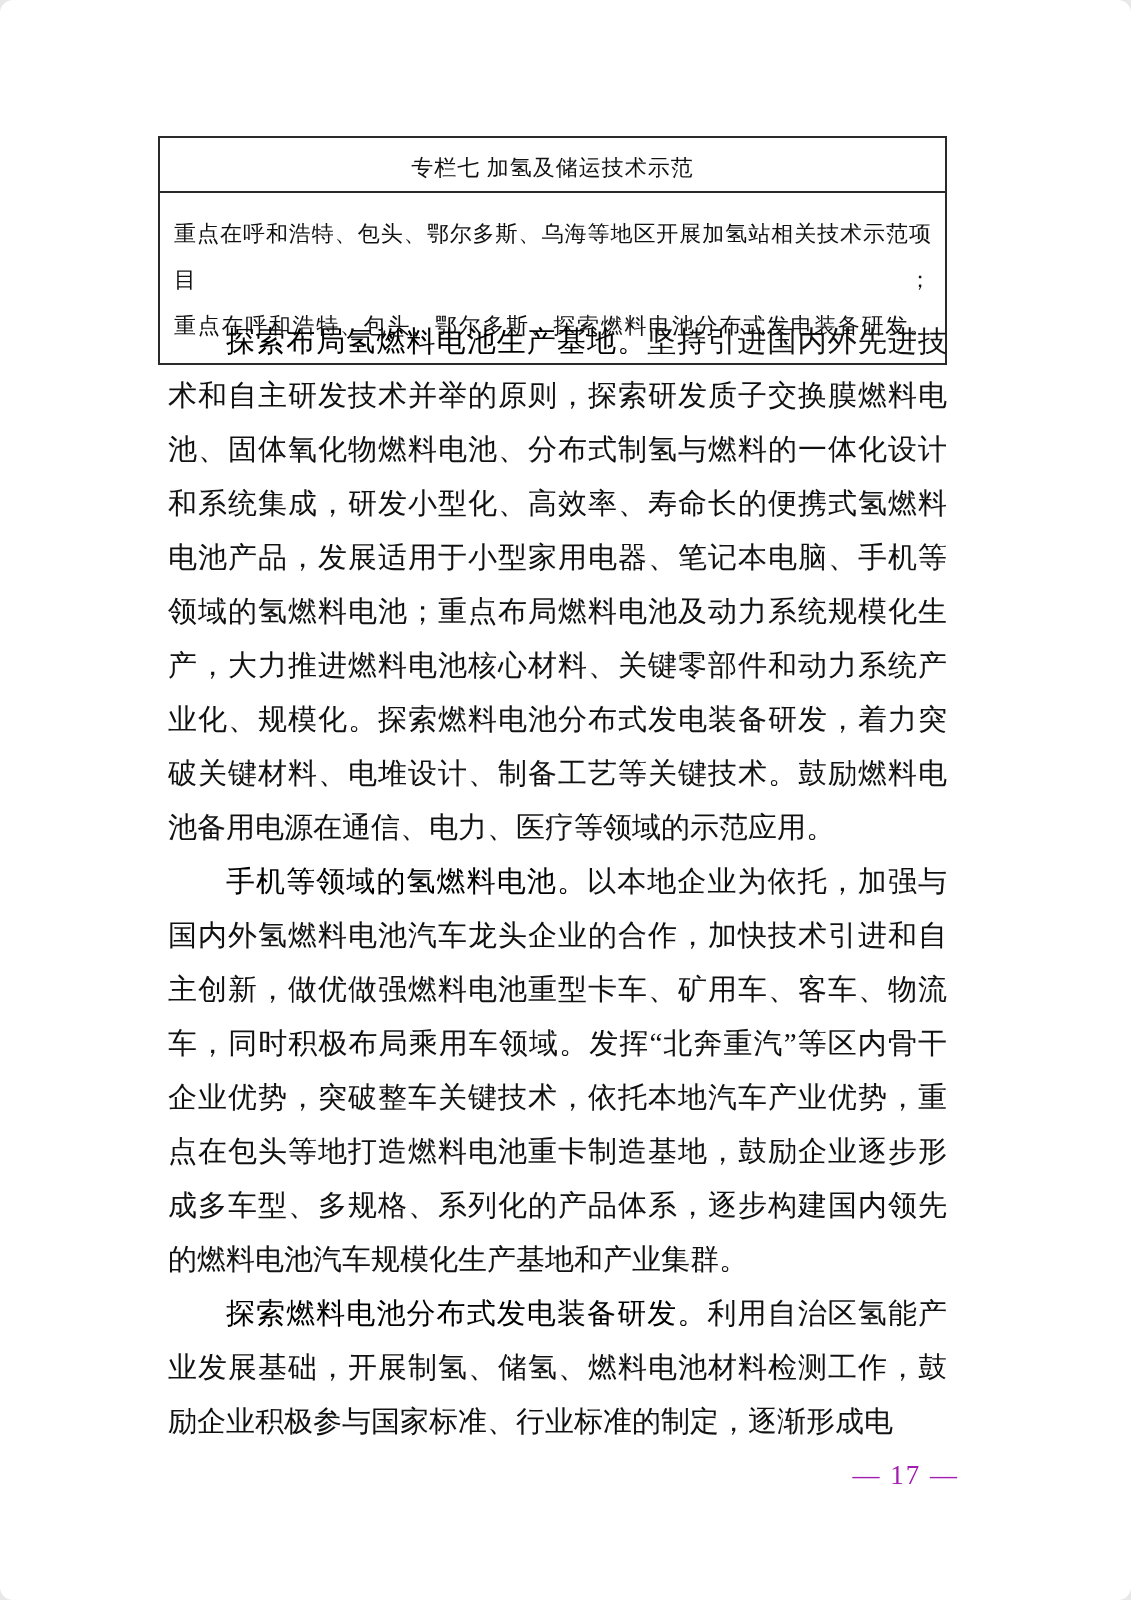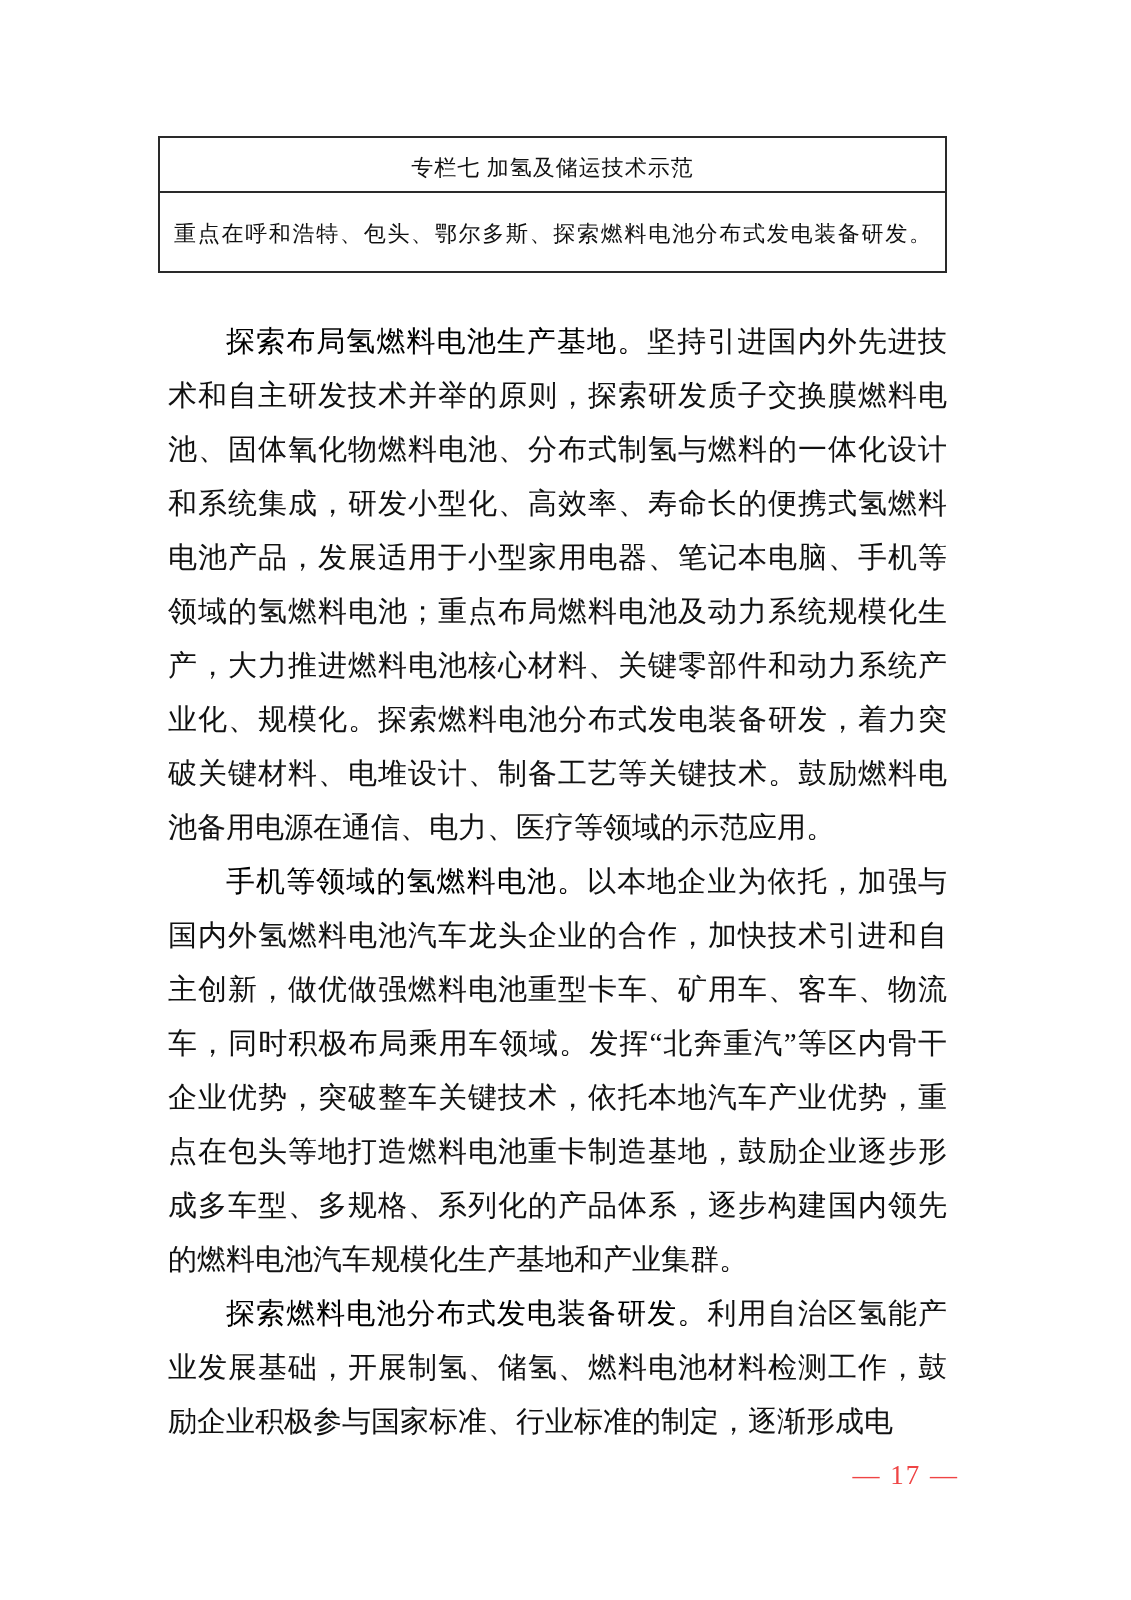--- a/index.html
+++ b/index.html
@@ -9,20 +9,21 @@
   }
   .page {
     position: relative;
     width: 1131px;
     height: 1600px;
     margin: 0 auto;
     background: #ffffff;
     color: #111111;
     font-family: "Liberation Serif", "DejaVu Serif", serif;
     overflow: hidden;
+    border-radius: 13px;
   }
 
   
   .callout-box {
     position: absolute;
     left: 158px;
     top: 136px;
     width: 789px;
     border: 2px solid #2a2a2a;
     box-sizing: border-box;
@@ -75,33 +76,34 @@
     font-weight: normal;
   }
 
   
   .page-number {
     position: absolute;
     top: 1460px;
     right: 172px;
     font-size: 27px;
     letter-spacing: 2px;
-    color: #ef4444;
+    color: #a21caf;
   }
 </style>
 </head>
 <body>
 
 <div class="page">
 
   <div class="callout-box">
     <div class="callout-box-header">
       <span>专栏七  加氢及储运技术示范</span>
     </div>
     <div class="callout-box-body">
+      <div class="callout-line">重点在呼和浩特、包头、鄂尔多斯、乌海等地区开展加氢站相关技术示范项目；</div>
       <div class="callout-line">重点在呼和浩特、包头、鄂尔多斯、探索燃料电池分布式发电装备研发。</div>
     </div>
   </div>
 
   <div class="body-text">
     <p>
       <span class="para-lead">探索布局氢燃料电池生产基地。</span><span class="para-rest">坚持引进国内外先进技术和自主研发技术并举的原则，探索研发质子交换膜燃料电池、固体氧化物燃料电池、分布式制氢与燃料的一体化设计和系统集成，研发小型化、高效率、寿命长的便携式氢燃料电池产品，发展适用于小型家用电器、笔记本电脑、手机等领域的氢燃料电池；重点布局燃料电池及动力系统规模化生产，大力推进燃料电池核心材料、关键零部件和动力系统产业化、规模化。探索燃料电池分布式发电装备研发，着力突破关键材料、电堆设计、制备工艺等关键技术。鼓励燃料电池备用电源在通信、电力、医疗等领域的示范应用。</span>
     </p>
     <p>
       <span class="para-lead">手机等领域的氢燃料电池。</span><span class="para-rest">以本地企业为依托，加强与国内外氢燃料电池汽车龙头企业的合作，加快技术引进和自主创新，做优做强燃料电池重型卡车、矿用车、客车、物流车，同时积极布局乘用车领域。发挥“北奔重汽”等区内骨干企业优势，突破整车关键技术，依托本地汽车产业优势，重点在包头等地打造燃料电池重卡制造基地，鼓励企业逐步形成多车型、多规格、系列化的产品体系，逐步构建国内领先的燃料电池汽车规模化生产基地和产业集群。</span>

